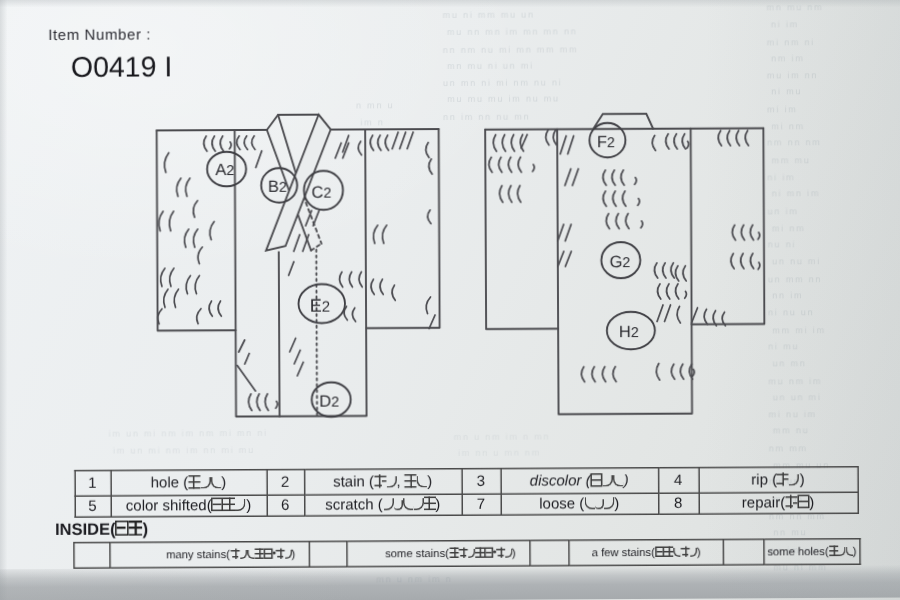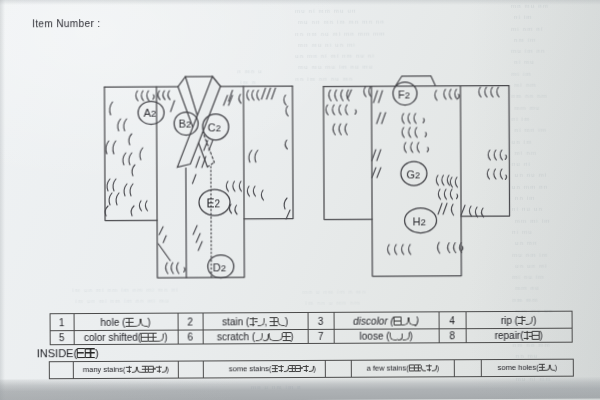--- a/index.html
+++ b/index.html
@@ -56,20 +56,21 @@
 <div class="abs bleed" style="left:72px;top:284px;width:215px;opacity:0.75;">im un mi nm im nm mi mn ni<br> im un mi nm im nn mi mu</div>
 
 <div class="abs bleed" style="left:238px;top:66px;width:70px;">n mn u<br> im n</div>
 
 <div class="abs bleed" style="left:250px;top:382px;width:200px;">mn u nm im n</div>
 
 <div class="abs bleed" style="left:302px;top:287px;width:170px;opacity:0.65;">mn u nm im n mn<br> im nn u mn nm</div>
 
 <div class="abs" style="left:33px;top:17px;font-size:10px;font-weight:400;letter-spacing:0.4px;color:#2c2c33;">Item Number :</div>
 
+<div class="abs" style="left:48px;top:34px;font-size:19px;color:#17171c;letter-spacing:0px;">O0419 I</div>
 <svg width="600" height="400" viewBox="0 0 600 400" fill="none" stroke="#4b4b4f" stroke-width="1.25" stroke-linecap="round">
 
 <g>
 <path d="M105,86 H178.5 M221,86 H293"></path>
 <path d="M105,86 V219.5 M105,219.5 H157 M293,86 V218.5 M244,218.5 H293"></path>
 </g>
 
 <g>
 <path d="M157,86 V277 M244,86 V277 M157,277 H244"></path>
 </g>
@@ -306,27 +307,27 @@
 <td>6</td>
 <td>scratch (<span class="jp h1"></span><span class="jp h3"></span><span class="jp h2"></span><span class="jp h1"></span><span class="jp k1"></span>)</td>
 <td>7</td>
 <td>loose (<span class="jp h2"></span><span class="jp h3"></span><span class="jp h1"></span>)</td>
 <td>8</td>
 <td>repair(<span class="jp k3"></span><span class="jp k2"></span>)</td>
 </tr>
 </tbody>
     </table>
 
-<div class="abs" style="left:36px;top:346px;font-size:11px;font-weight:400;color:#1b1b20;">INSIDE(<span class="jp b2"></span><span class="jp b1"></span>)</div>
+<div class="abs" style="left:36px;top:346px;font-size:11px;font-weight:700;color:#1b1b20;">INSIDE(<span class="jp b2"></span><span class="jp b1"></span>)</div>
 
 <table class="t2 abs" style="left:48px;top:359.5px;width:525px;">
 <tbody>
         <tr>
 <td style="width:23px;"></td>
-<td style="width:104px;">many stains(<span class="jp m3"></span><span class="jp n1"></span><span class="jp n2"></span><span class="jp m1"></span><span class="jp m2"></span><span class="jp dot"></span><span class="jp m3"></span><span class="jp n1"></span>)</td>
+<td style="width:104px;padding-left:28px;">many stains(<span class="jp m3"></span><span class="jp n1"></span><span class="jp n2"></span><span class="jp m1"></span><span class="jp m2"></span><span class="jp dot"></span><span class="jp m3"></span><span class="jp n1"></span>)</td>
 <td style="width:24px;"></td>
 <td style="width:105px;padding-left:16px;">some stains(<span class="jp m1"></span><span class="jp m3"></span><span class="jp n1"></span><span class="jp m1"></span><span class="jp m2"></span><span class="jp dot"></span><span class="jp m3"></span><span class="jp n1"></span>)</td>
 <td style="width:25px;"></td>
 <td style="width:102px;">a few stains(<span class="jp m2"></span><span class="jp m1"></span><span class="jp n2"></span><span class="jp m3"></span><span class="jp n1"></span>)</td>
 <td style="width:26px;"></td>
 <td>some holes(<span class="jp m1"></span><span class="jp n1"></span><span class="jp n2"></span>)</td>
 </tr>
 </tbody>
     </table>
 </div>

